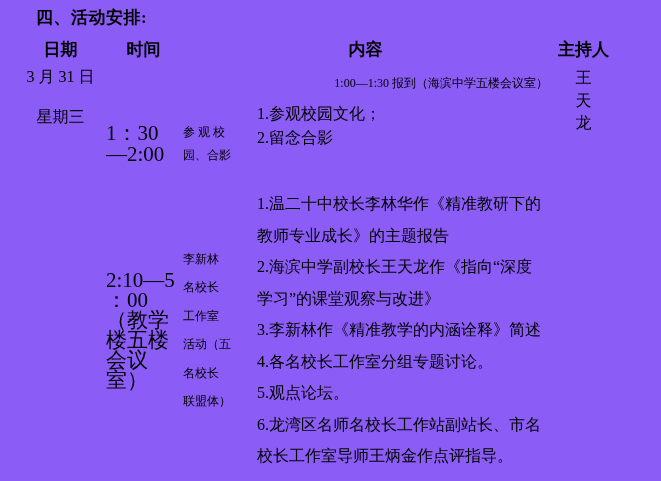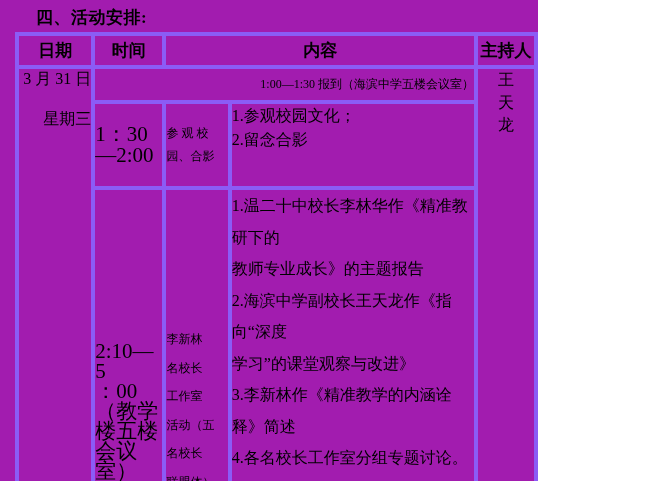--- a/index.html
+++ b/index.html
@@ -6,23 +6,23 @@
     margin: 0;
     padding: 0;
     background: #ffffff;
   }
   body {
     font-family: "Liberation Serif", "DejaVu Serif", serif;
     color: #000000;
   }
   .page {
     position: relative;
-    width: 538px;
+    width: 661px;
     height: 481px;
-    background: #a21caf;
+    background: #8b5cf6;
     overflow: hidden;
   }
   .doc-title {
     position: absolute;
     left: 36px;
     top: 6px;
     font-size: 17px;
     font-weight: bold;
     letter-spacing: 0.5px;
     white-space: pre;
@@ -30,39 +30,39 @@
   table.schedule {
     position: absolute;
     left: 15px;
     top: 32px;
     border-collapse: collapse;
     table-layout: fixed;
     border: 2px solid #000000;
   }
   table.schedule th,
   table.schedule td {
-    border: 4px solid #8b5cf6;
+    border: 2px solid #8b5cf6;
     padding: 0;
     white-space: pre-line;
     overflow: hidden;
   }
   tr.header-row { height: 33px; }
   tr.row-registration { height: 35px; }
   tr.row-visit { height: 86px; }
   tr.row-workshop { height: 286px; }
 
   th.hdr {
     font-size: 17px;
     font-weight: bold;
     text-align: center;
     vertical-align: middle;
   }
   td.cell-date {
     vertical-align: top;
-    text-align: right;
+    text-align: center;
     padding-top: 38px;
     font-size: 16px;
     line-height: 20px;
   }
   td.cell-reg {
     text-align: right;
     vertical-align: middle;
     font-size: 12px;
   }
   td.cell-host {

